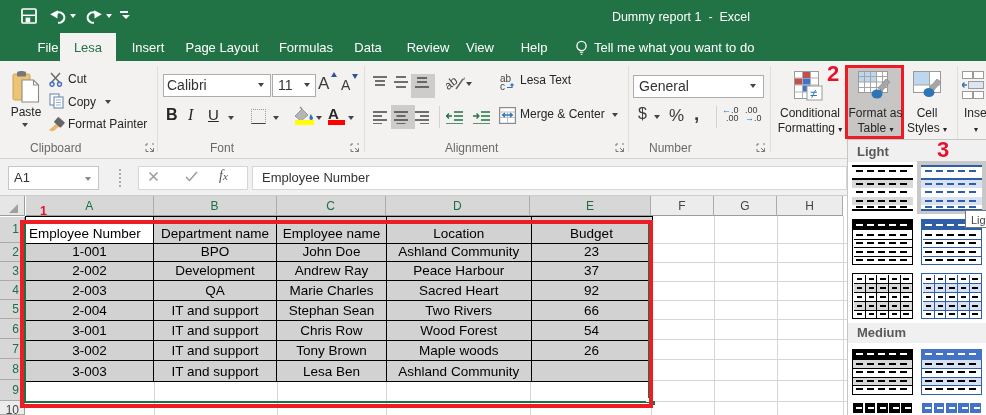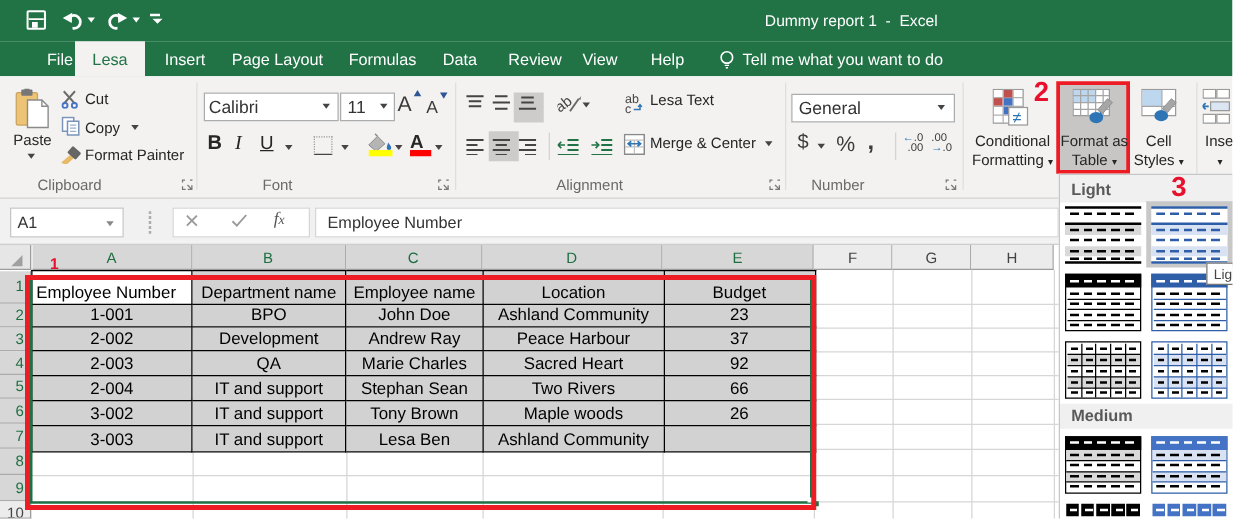--- a/index.html
+++ b/index.html
@@ -363,20 +363,27 @@
         <td>Sacred Heart</td>
         <td>92</td>
       </tr>
       <tr style="height:20px">
         <td>2-004</td>
         <td>IT and support</td>
         <td>Stephan Sean</td>
         <td>Two Rivers</td>
         <td>66</td>
       </tr>
+      <tr style="height:20px">
+        <td>3-001</td>
+        <td>IT and support</td>
+        <td>Chris Row</td>
+        <td>Wood Forest</td>
+        <td>54</td>
+      </tr>
       <tr style="height:20.5px">
         <td>3-002</td>
         <td>IT and support</td>
         <td>Tony Brown</td>
         <td>Maple woods</td>
         <td>26</td>
       </tr>
       <tr style="height:21.0px">
         <td>3-003</td>
         <td>IT and support</td>

